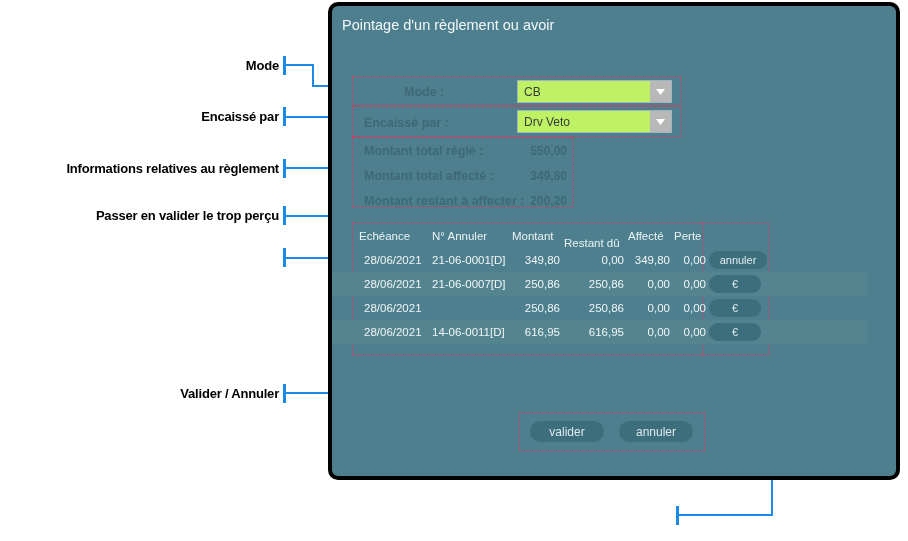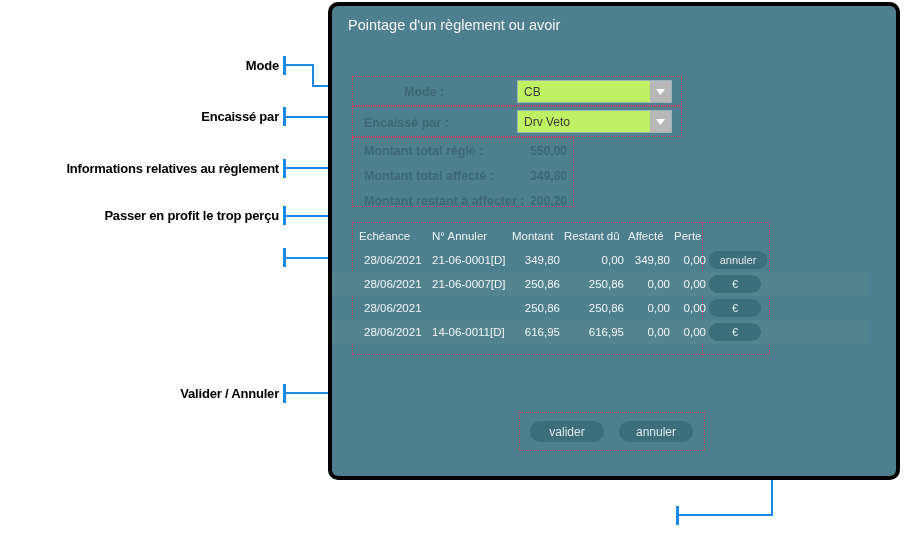--- a/index.html
+++ b/index.html
@@ -52,21 +52,21 @@
     border-radius: 10px;
     overflow: hidden;
   }
   #title-bar {
     position: absolute;
     left: 0; top: 0;
     width: 100%;
     height: 38px;
     display: flex;
     align-items: center;
-    padding-left: 16px;
+    padding-left: 10px;
   }
   #title-bar .title-text {
     color: #f2f7f8;
     font-size: 14.5px;
     font-family: "Liberation Sans", sans-serif;
   }
 
   
   .dotted {
     position: absolute;
@@ -228,21 +228,21 @@
 
   <div class="anno-label" style="right:629px; top:58px;">Mode</div>
   <div class="anno-tick" style="left:283px; top:56px; height:19px;"></div>
 
   <div class="anno-label" style="right:629px; top:109px;">Encaissé par</div>
   <div class="anno-tick" style="left:283px; top:107px; height:19px;"></div>
 
   <div class="anno-label" style="right:629px; top:161px;">Informations relatives au règlement</div>
   <div class="anno-tick" style="left:283px; top:159px; height:19px;"></div>
 
-  <div class="anno-label" style="right:629px; top:208px;">Passer en profit le trop perçu</div>
+  <div class="anno-label" style="right:629px; top:208px;">Passer en valider le trop perçu</div>
   <div class="anno-tick" style="left:283px; top:206px; height:19px;"></div>
 
   <div class="anno-tick" style="left:283px; top:248px; height:19px;"></div>
 
   <div class="anno-label" style="right:629px; top:386px;">Valider / Annuler</div>
   <div class="anno-tick" style="left:283px; top:384px; height:19px;"></div>
 
   <div class="anno-tick" style="left:676px; top:506px; height:19px;"></div>
 
   <div class="leader leader-h" style="left:286px; top:64px; width:28px;"></div>
@@ -310,21 +310,21 @@
     <div class="dotted" style="left:370px; top:216px; width:68px; height:133px;"></div>
 
     <div class="row-band" style="top: 266px; left: 0px;"></div>
       <div class="row-band" style="top: 314px; left: 0px;"></div>
       <div id="table-panel">
 
       <div id="table-head">
         <span class="th" style="left:5px;  top:5px;">Echéance</span>
         <span class="th" style="left:78px;  top:5px;">N° Annuler</span>
         <span class="th" style="left:158px; top:5px;">Montant</span>
-        <span class="th" style="left:210px; top:5px;">Restant dû</span>
+        <span class="th" style="left:210px; top:12px;">Restant dû</span>
         <span class="th" style="left:274px; top:5px;">Affecté</span>
         <span class="th" style="left:320px; top:5px;">Perte</span>
       </div>
 
       <div id="table-body">
           <div class="row" style="top: 23px;">
             <span class="cell" style="left: 10px; width: 68px;">28/06/2021</span>
             <span class="cell" style="left: 78px; width: 100px;">21-06-0001[D]</span>
             <span class="cell num" style="left: 158px; width: 48px; text-align: right;">349,80</span>
             <span class="cell num" style="left: 210px; width: 60px; text-align: right;">0,00</span>

